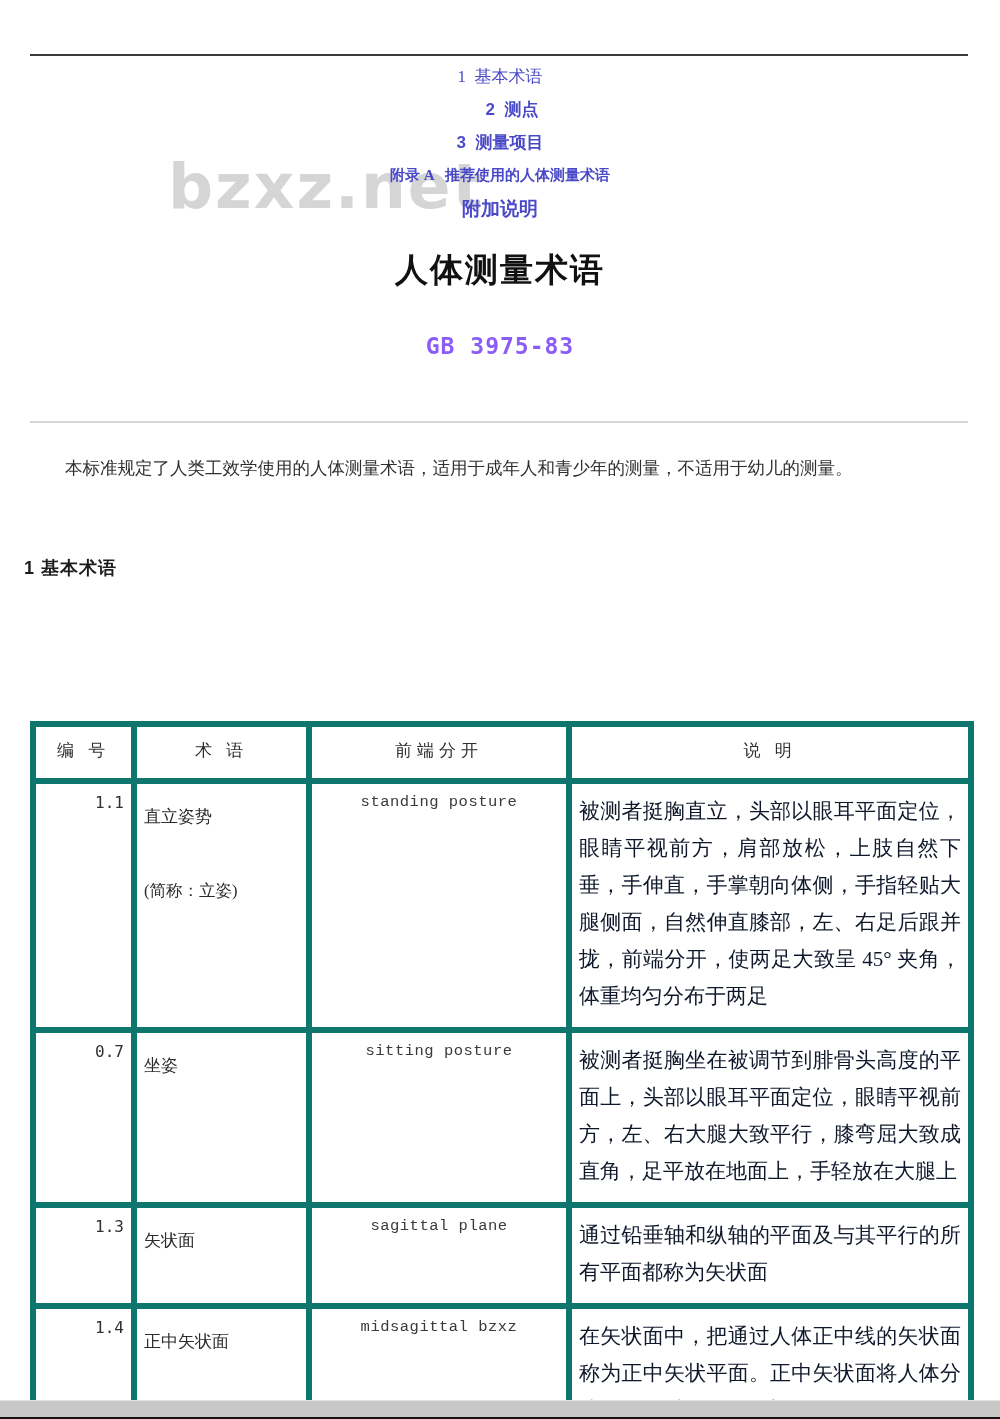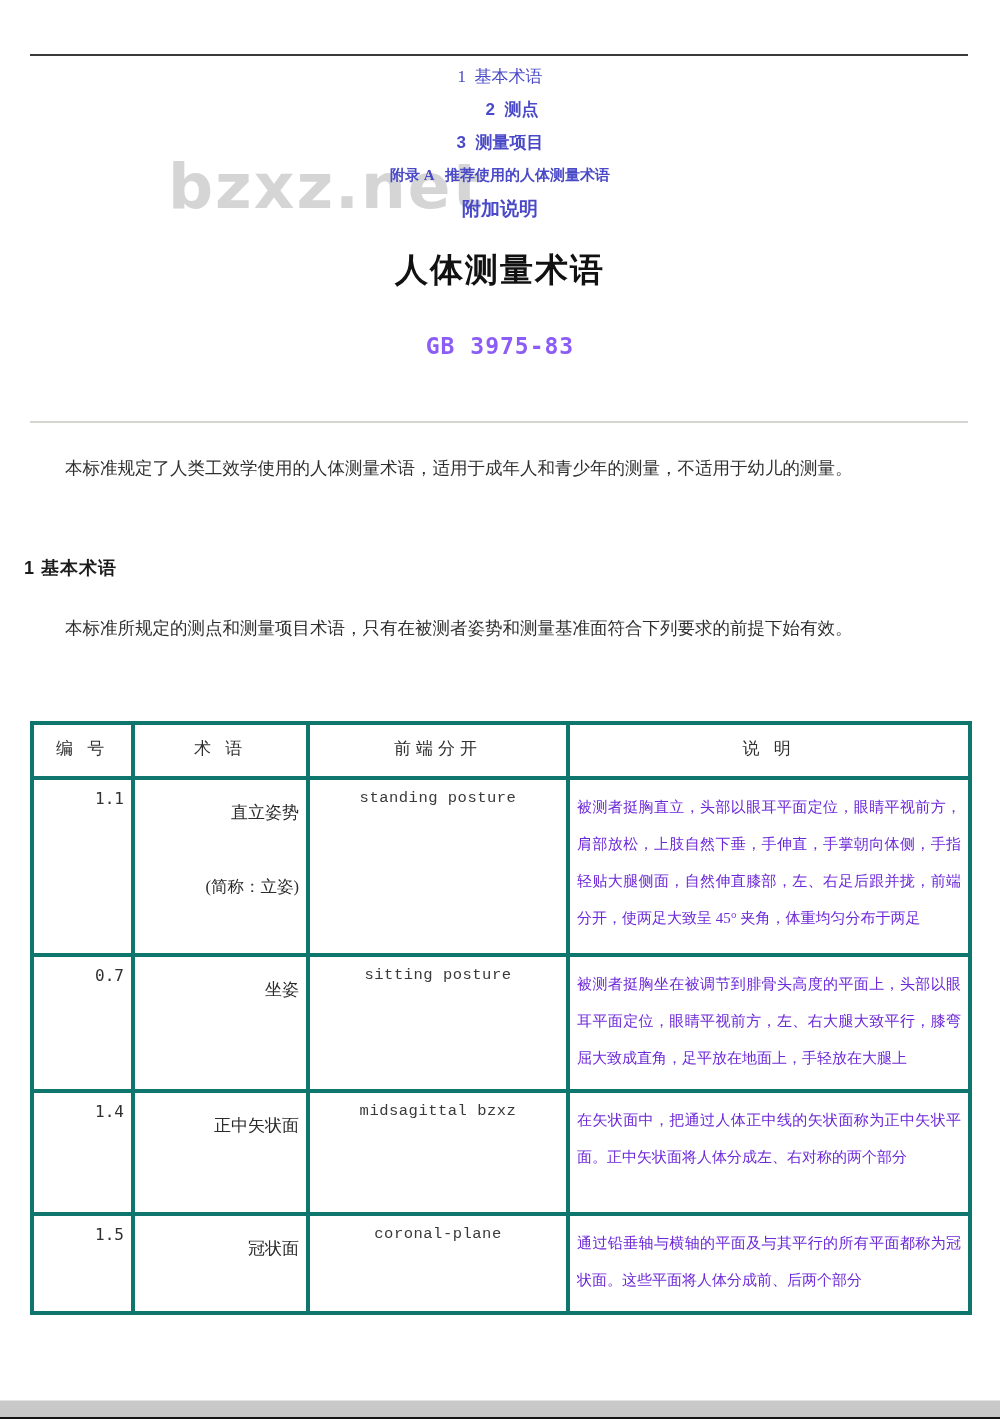--- a/index.html
+++ b/index.html
@@ -150,21 +150,21 @@
   #terms-table {
     position: absolute;
     left: 30px;
     top: 713px;
     width: 938px;
     border-collapse: collapse;
     table-layout: fixed;
     background: #ffffff;
   }
   #terms-table td, #terms-table th {
-    border: 4px solid #0f766e;
+    border: 6px solid #0f766e;
     vertical-align: top;
     padding: 9px 7px 12px 7px;
     font-weight: normal;
   }
   #terms-table thead th {
     padding-top: 12px;
     padding-bottom: 16px;
   }
   .col-no   { width: 101px; }
   .col-term { width: 175px; }
@@ -180,40 +180,40 @@
     font-family: "Liberation Serif","DejaVu Serif",serif;
   }
   .cell-no {
     text-align: right;
     font-family: "DejaVu Sans Mono","Liberation Mono",monospace;
     font-size: 16px;
     color: #303030;
     padding-top: 11px;
   }
   .cell-term {
-    text-align: right;
+    text-align: left;
     font-size: 17px;
     color: #2c2c2c;
     line-height: 48px;
   }
   .cell-term .term-main { display: block; }
   .cell-term .term-alt  { display: block; margin-top: 26px; font-size: 16.5px; }
   .cell-fore {
     text-align: center;
     font-family: Liberation Mono, monospace;
     font-size: 15.5px;
     letter-spacing: .5px;
     color: #3a3a3a;
     padding-top: 12px;
   }
   .cell-desc {
     text-align: justify;
-    font-size: 15px;
+    font-size: 21px;
     line-height: 37px;
-    color: #6d28d9;
+    color: #0f172a;
     padding-left: 9px;
     padding-right: 6px;
   }
 
   
   tr[data-row="1.1"] td { height: 152px; }
   tr[data-row="1.2"] td { height: 108px; }
   tr[data-row="1.3"] td { height: 62px; }
   tr[data-row="1.4"] td { height: 98px; }
   tr[data-row="1.5"] td { height: 62px; }
@@ -237,21 +237,20 @@
 
   <div id="doc-title">人体测量术语</div>
   <div id="doc-code">GB  3975-83</div>
 
   <div class="rule-mid"></div>
 
   <div class="body-block" id="para-scope">本标准规定了人类工效学使用的人体测量术语，适用于成年人和青少年的测量，不适用于幼儿的测量。</div>
 
   <div id="heading-1">1  基本术语</div>
 
-  <div class="body-block" id="para-terms">本标准所规定的测点和测量项目术语，只有在被测者姿势和测量基准面符合下列要求的前提下始有效。</div>
 
   <table id="terms-table">
     <colgroup>
       <col class="col-no">
         <col class="col-term">
         <col class="col-fore">
         <col class="col-desc">
     </colgroup>
     <thead>
       <tr>
@@ -278,20 +277,26 @@
         </td>
         <td class="cell-fore">standing posture</td>
         <td class="cell-desc">被测者挺胸直立，头部以眼耳平面定位，眼睛平视前方，肩部放松，上肢自然下垂，手伸直，手掌朝向体侧，手指轻贴大腿侧面，自然伸直膝部，左、右足后跟并拢，前端分开，使两足大致呈 45° 夹角，体重均匀分布于两足</td>
       </tr>
       <tr data-row="1.2">
         <td class="cell-no">0.7</td>
         <td class="cell-term">坐姿</td>
         <td class="cell-fore">sitting posture</td>
         <td class="cell-desc">被测者挺胸坐在被调节到腓骨头高度的平面上，头部以眼耳平面定位，眼睛平视前方，左、右大腿大致平行，膝弯屈大致成直角，足平放在地面上，手轻放在大腿上</td>
       </tr>
+      <tr data-row="1.3">
+        <td class="cell-no">1.3</td>
+        <td class="cell-term">矢状面</td>
+        <td class="cell-fore">sagittal plane</td>
+        <td class="cell-desc">通过铅垂轴和纵轴的平面及与其平行的所有平面都称为矢状面</td>
+      </tr>
       <tr data-row="1.4">
         <td class="cell-no">1.4</td>
         <td class="cell-term">正中矢状面</td>
         <td class="cell-fore">midsagittal bzxz</td>
         <td class="cell-desc">在矢状面中，把通过人体正中线的矢状面称为正中矢状平面。正中矢状面将人体分成左、右对称的两个部分</td>
       </tr>
       <tr data-row="1.5">
         <td class="cell-no">1.5</td>
         <td class="cell-term">冠状面</td>
         <td class="cell-fore">coronal-plane</td>

